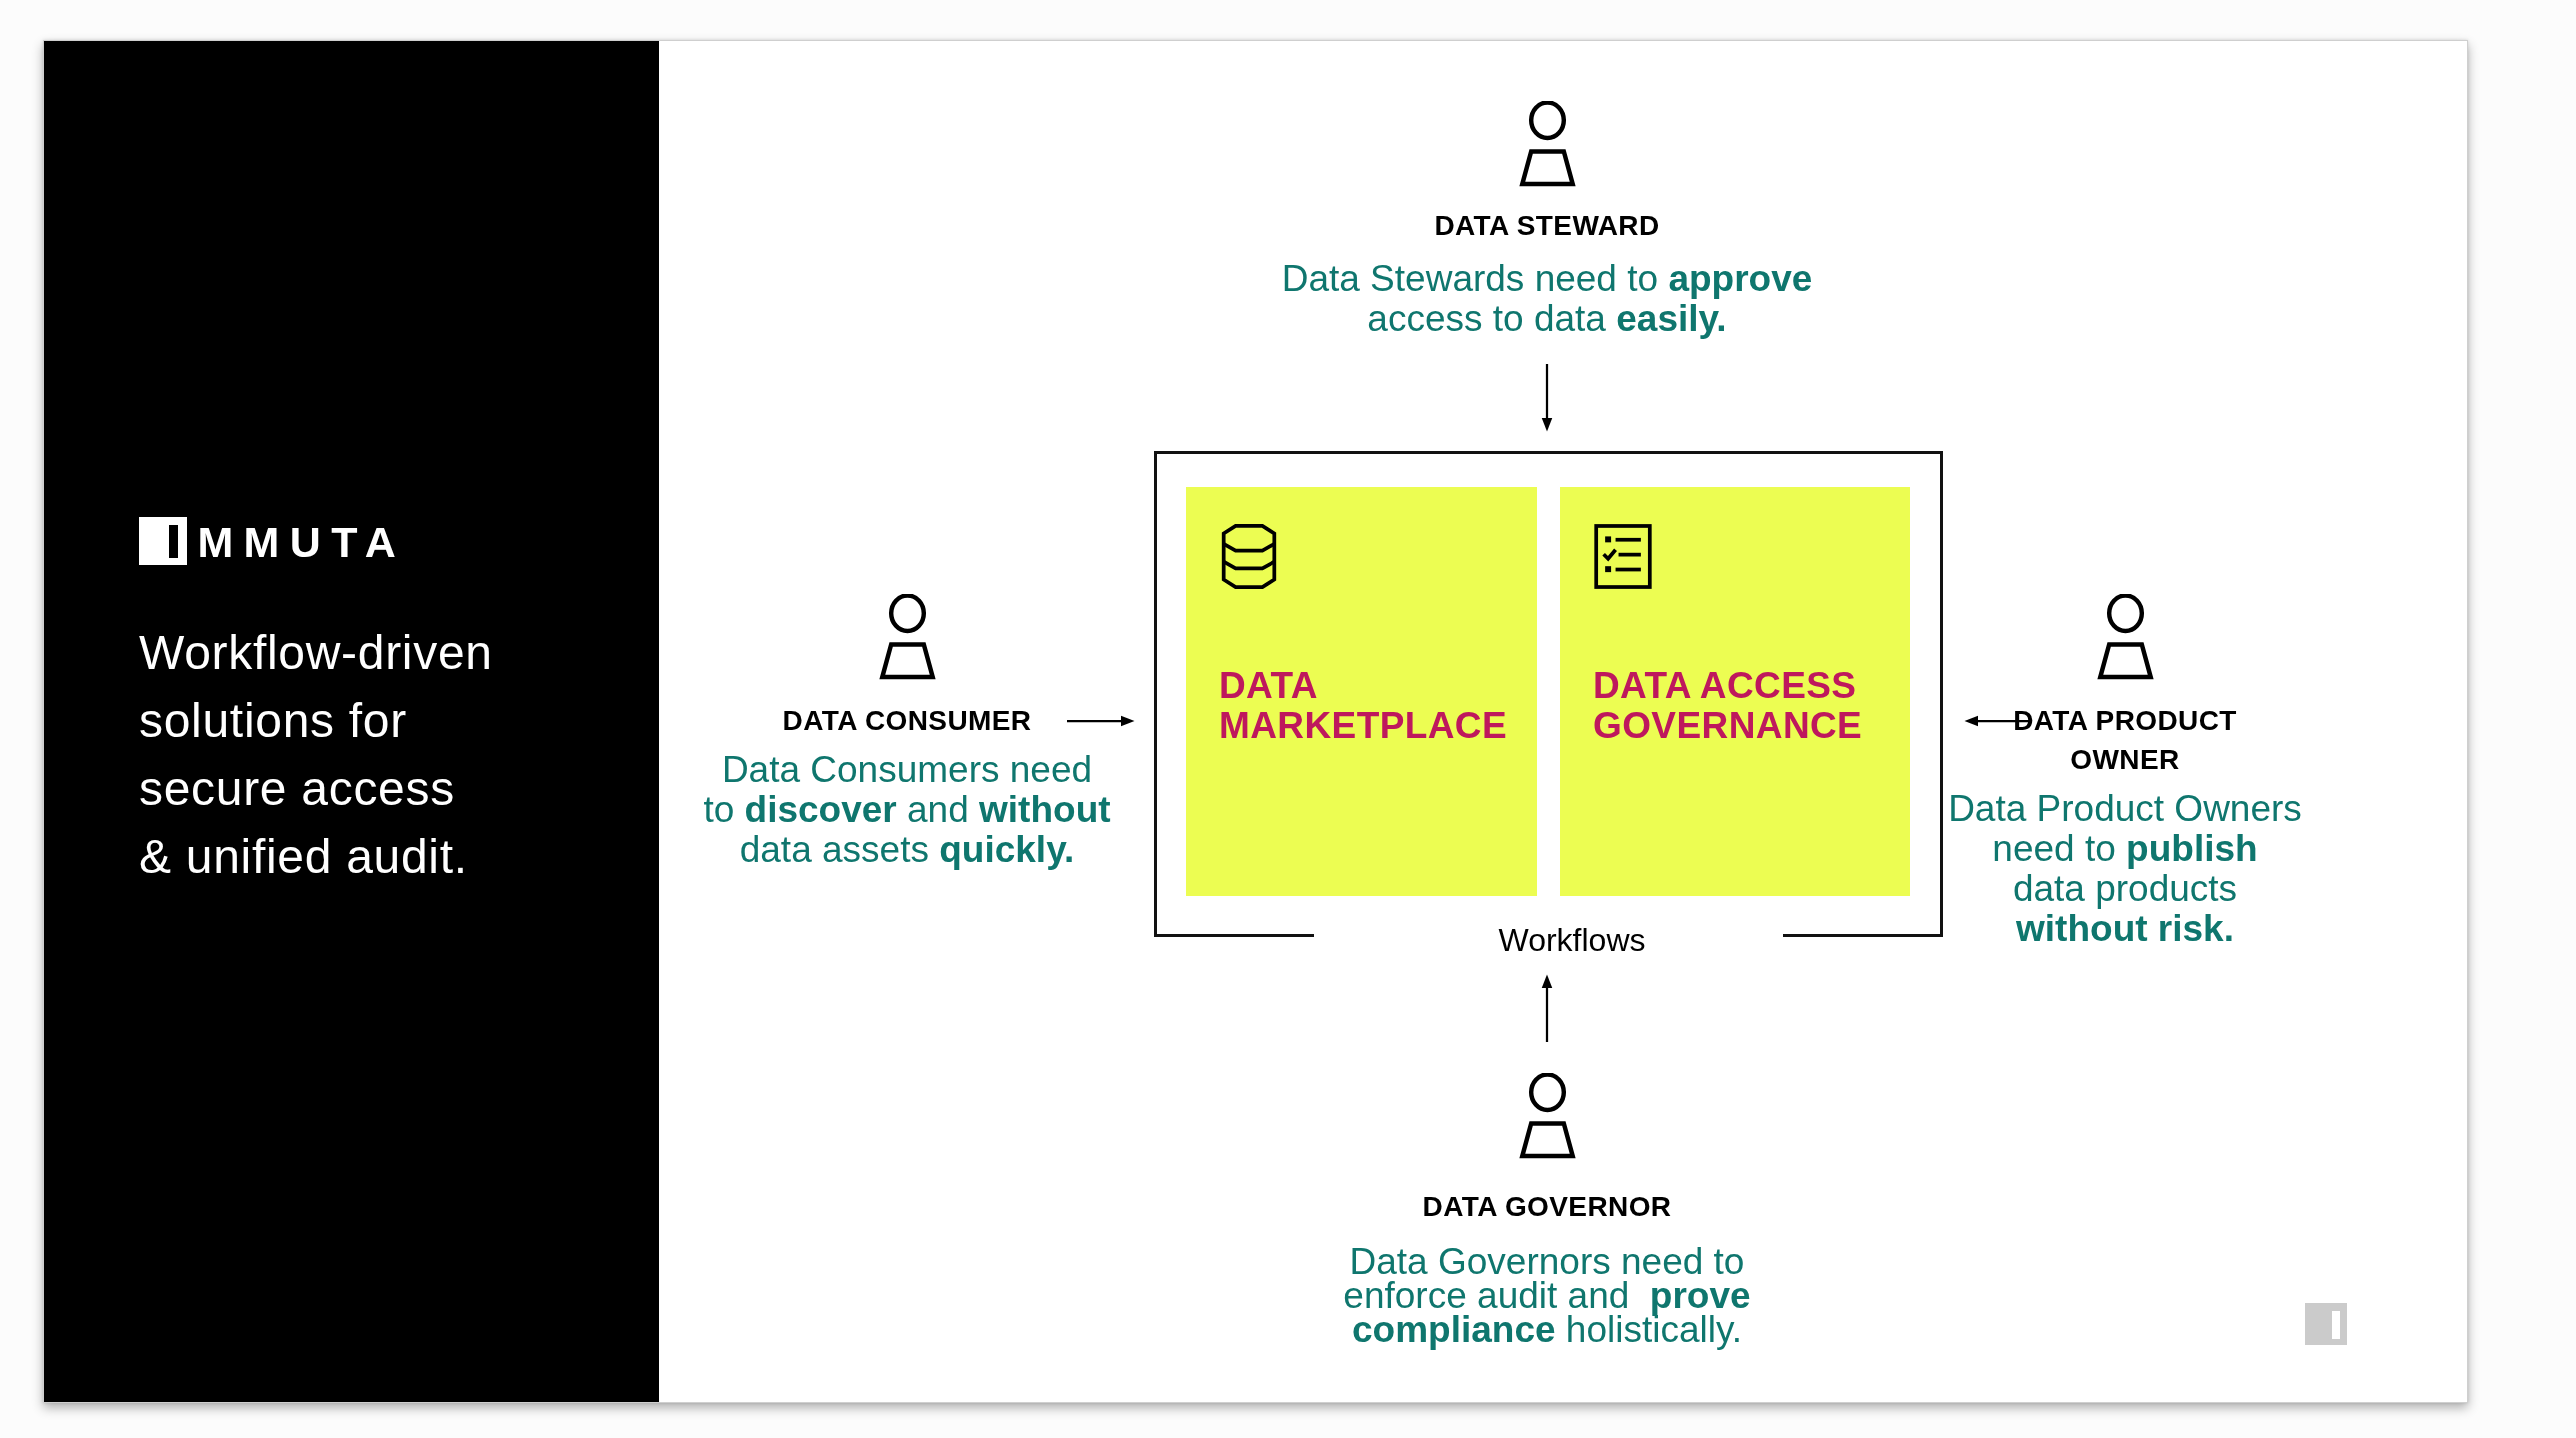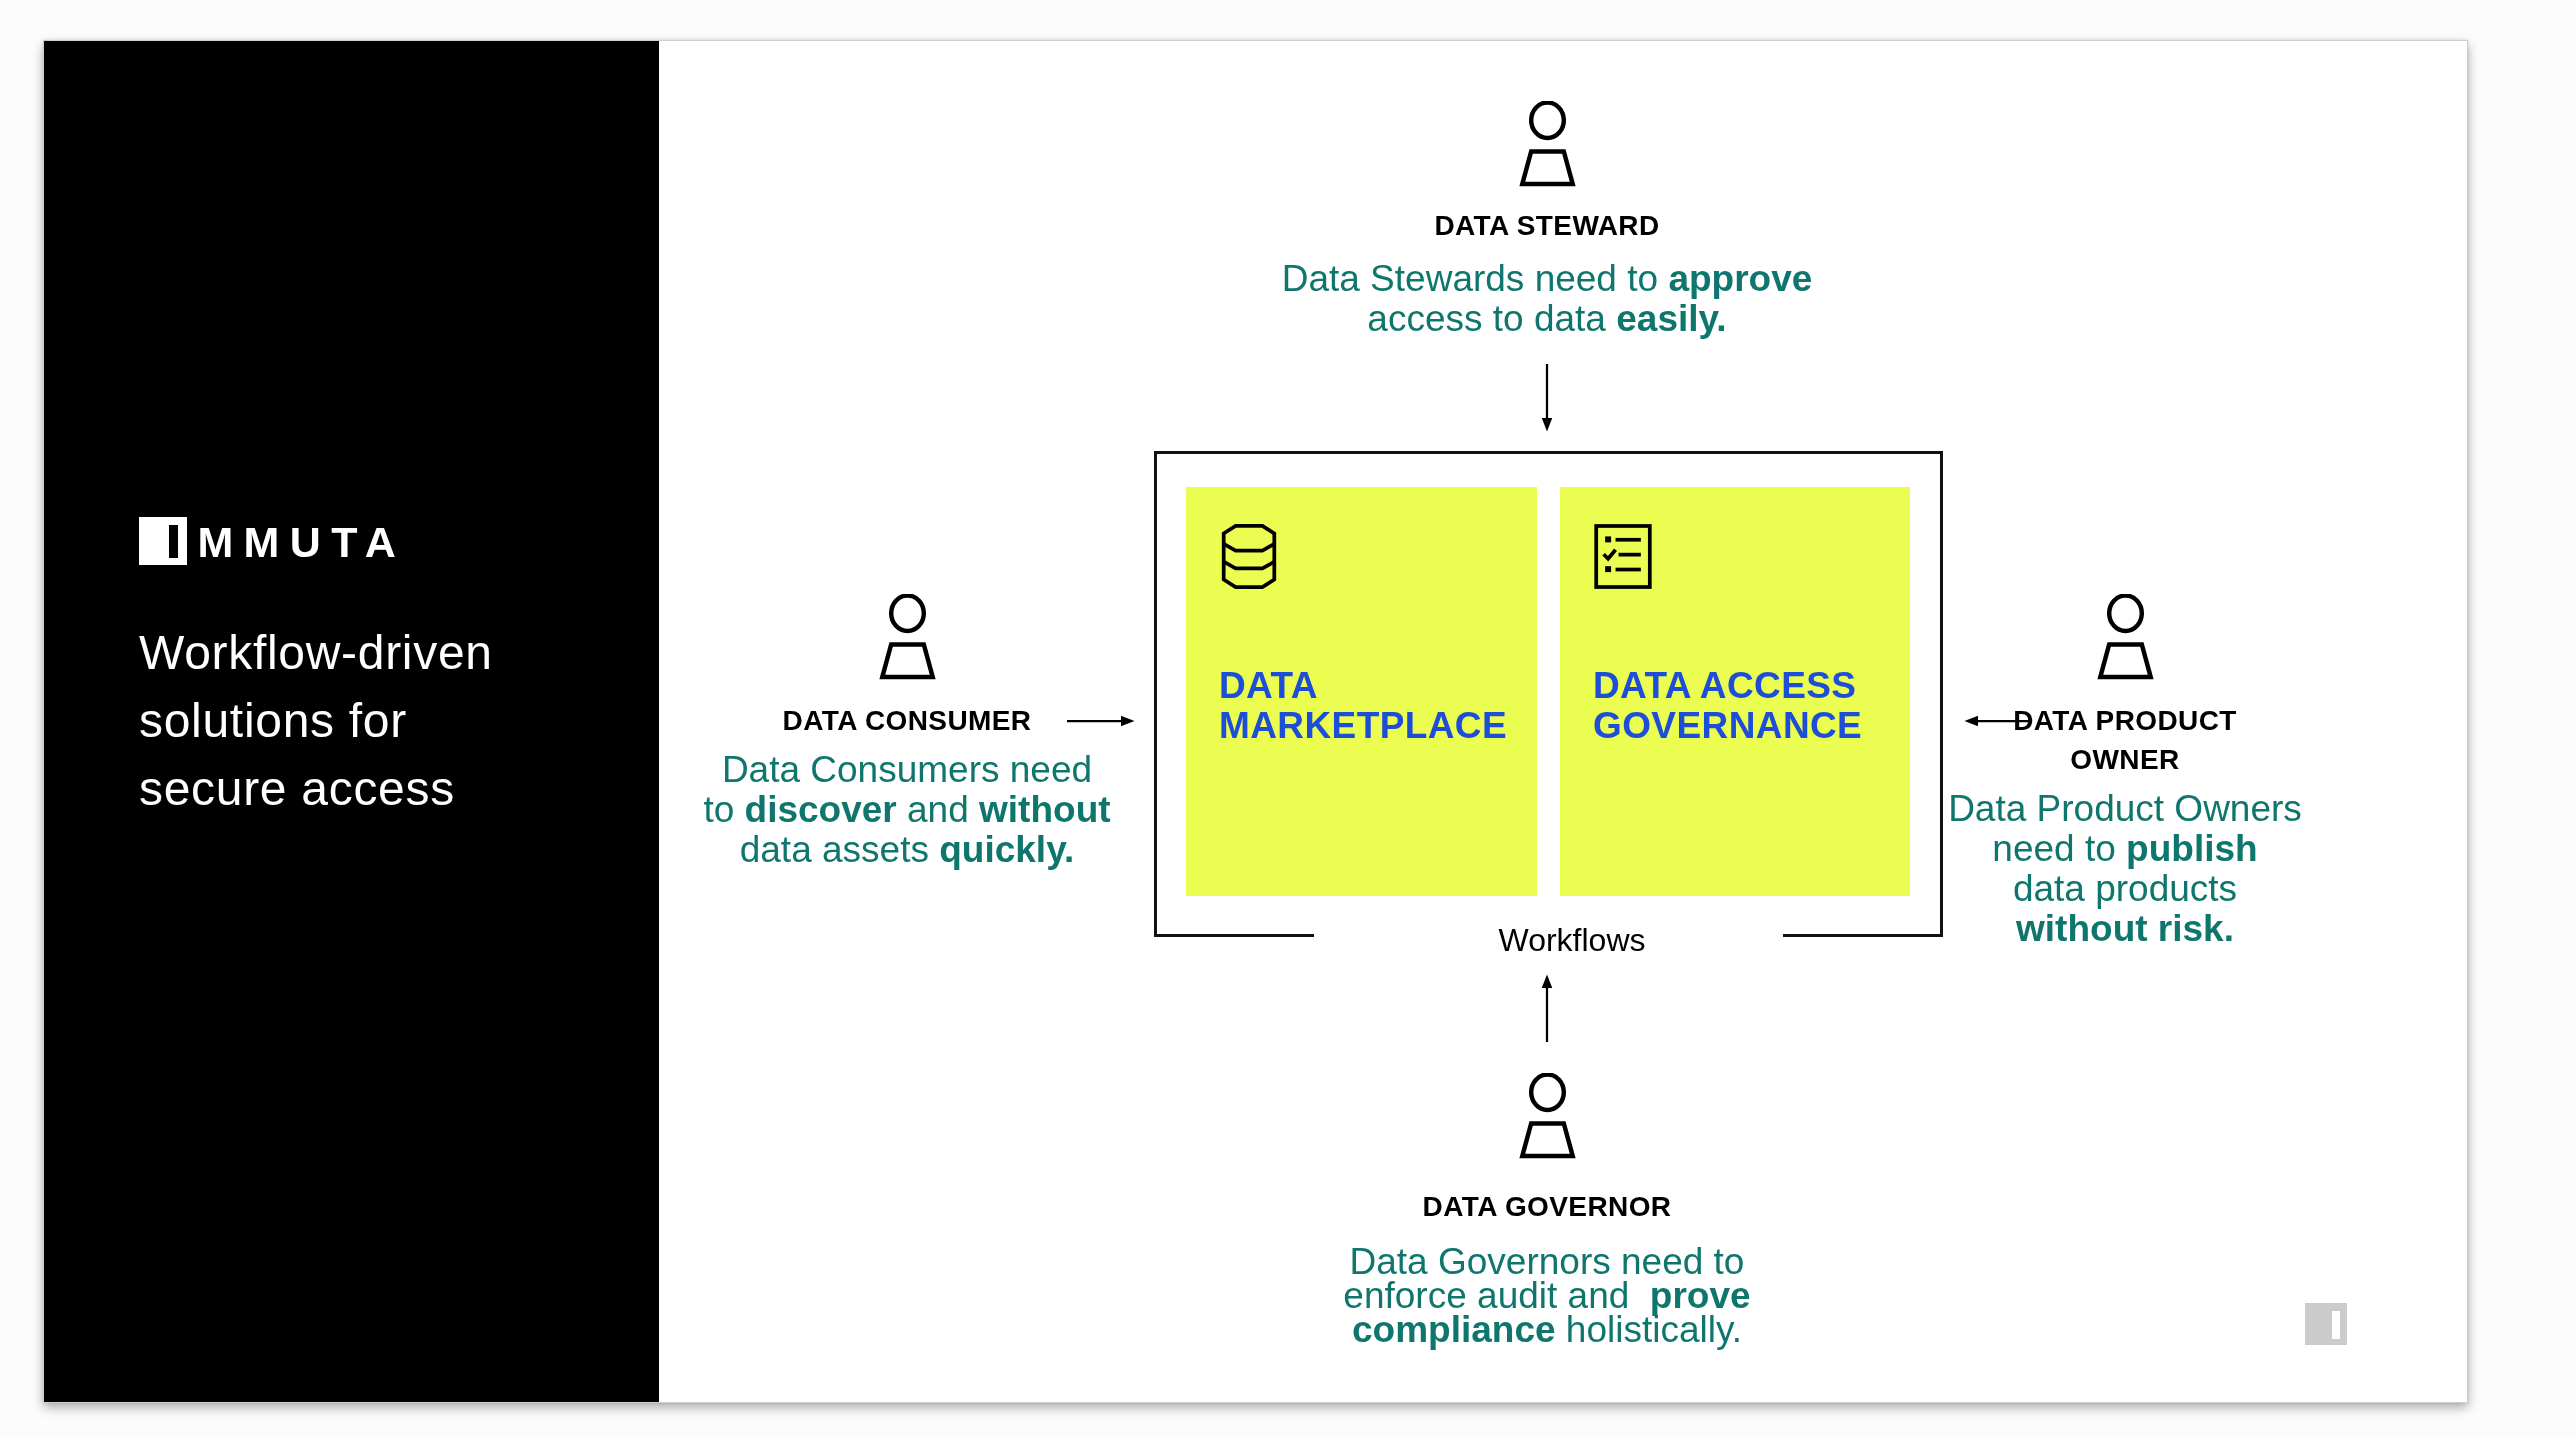--- a/index.html
+++ b/index.html
@@ -49,21 +49,21 @@
     position:absolute; left:1379px; width:298px; top:880px; text-align:center;
     font-size:32px; line-height:39px; color:#000;
   }
   .card {
     position:absolute; top:446px; height:409px; background:#ecfd52;
   }
   .card.left { left:1142px; width:351px; }
   .card.right { left:1516px; width:350px; }
   .card-icon { position:absolute; left:33px; top:36px; }
   .card-title {
-    position:absolute; left:33px; top:179px; font-weight:700; font-size:37px; line-height:40px; color:#1d4ed8;
+    position:absolute; left:33px; top:179px; font-weight:700; font-size:37px; line-height:40px; color:#be185d;
     letter-spacing:0.4px;
   }
   .card-title div { white-space:nowrap; }
   .arrow { position:absolute; }
   .corner-mark { position:absolute; left:2261px; top:1262px; width:42px; height:42px; background:#cbcbcb; }
   .corner-mark .bar { position:absolute; left:27px; top:7.5px; width:7.5px; height:28px; background:#fff; }
 </style>
 </head>
 <body>
 
@@ -73,20 +73,21 @@
     <div class="logo">
       <div class="logo-mark">
           <div class="bar"></div>
         </div>
       <div class="logo-word">MMUTA</div>
     </div>
     <div class="tagline">
       <div>Workflow-driven</div>
       <div>solutions for</div>
       <div>secure access</div>
+      <div>&amp; unified audit.</div>
     </div>
   </div>
 
   <div class="role" id="role-steward" style="left:1205px; top:60px; width:596px;">
     <svg class="person" width="75" height="89" viewBox="0 0 100 120">
       <ellipse cx="50" cy="26" rx="22" ry="24" fill="none" stroke="#000" stroke-width="6"></ellipse>
       <polygon points="28,68 72,68 84,112 16,112" fill="none" stroke="#000" stroke-width="6"></polygon>
     </svg>
     <div class="role-title" style="margin-top:16.4px;">
         <div>DATA STEWARD</div>

